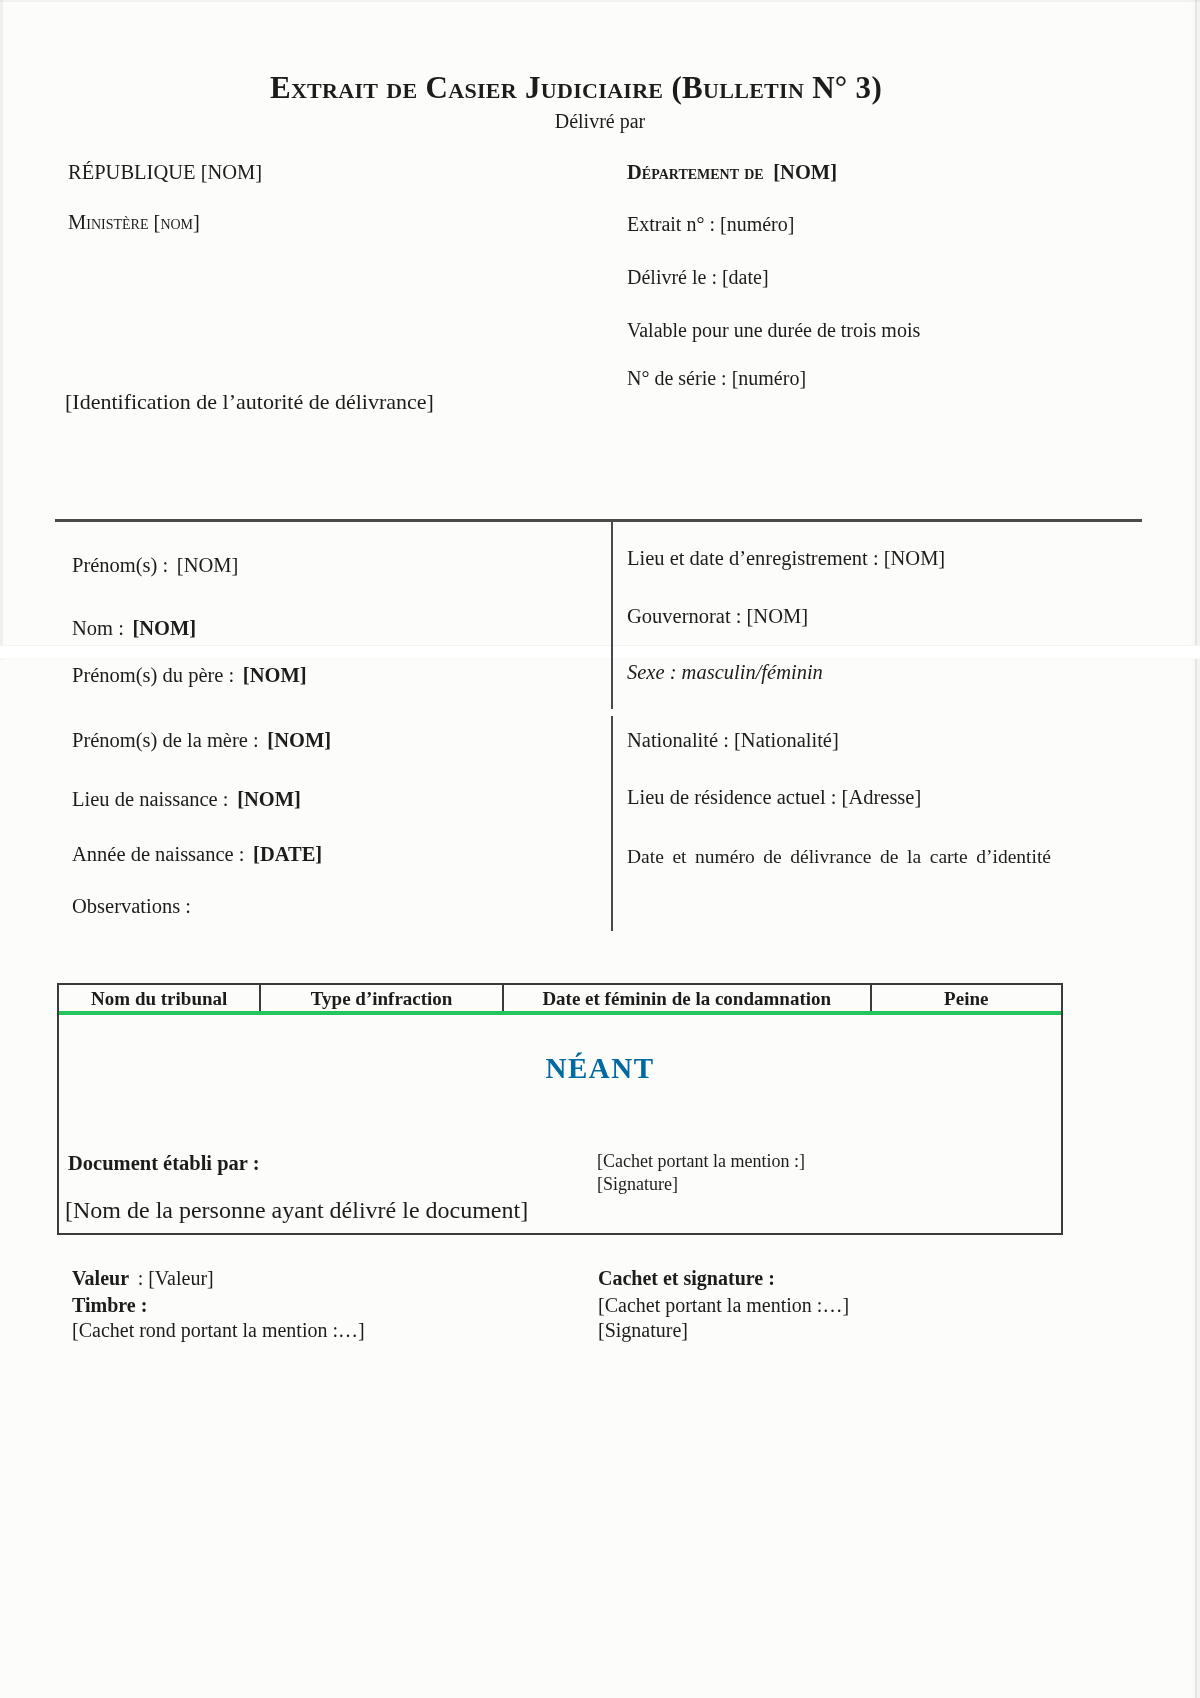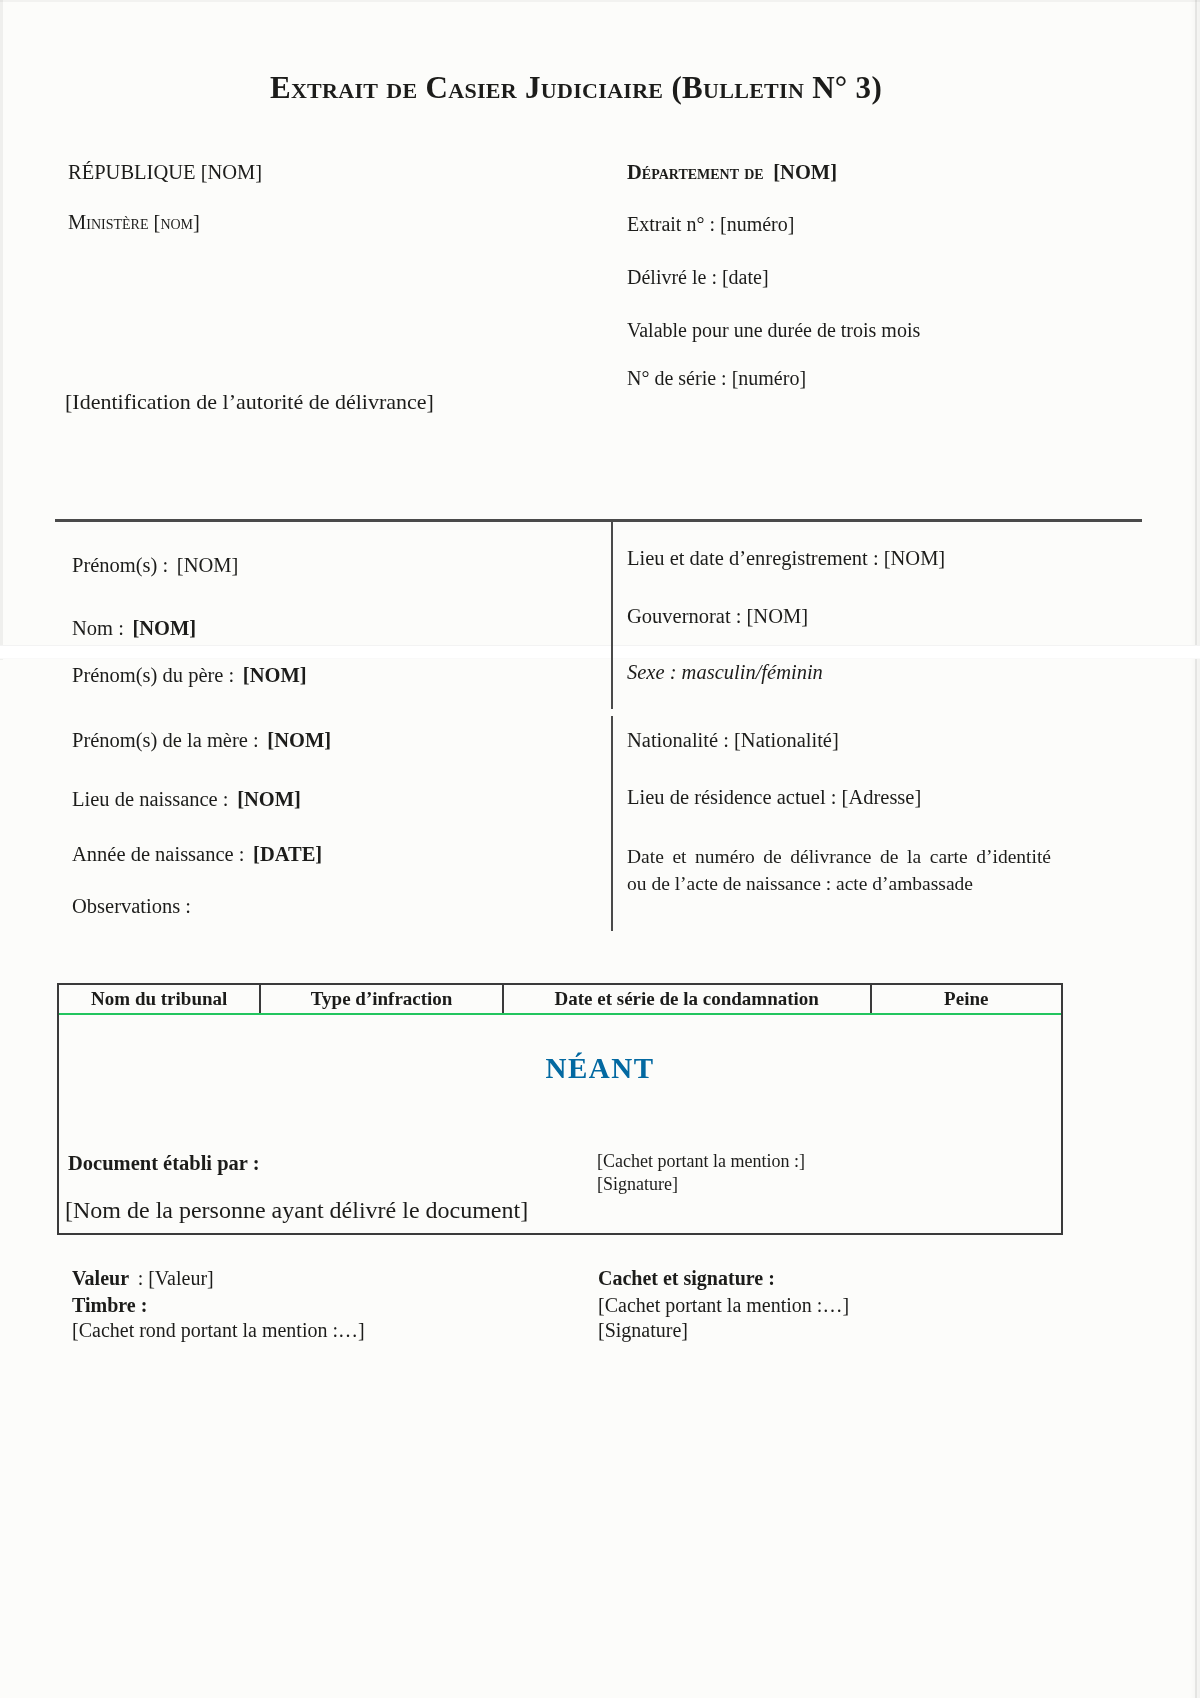--- a/index.html
+++ b/index.html
@@ -26,21 +26,21 @@
   .idrow{font-size:20.5px;white-space:nowrap;}
   .idrow .val{margin-left:.42em;}
   .idrow .val.bv{font-weight:bold;}
   .jusblock{width:424px;font-size:19.5px;line-height:27px;text-align:justify;}
   .jusblock .l1{text-align-last:justify;}
   
   .ctable{
     left:57px;top:983px;width:1006px;height:252px;
     border:2px solid #3a3a3a;background:transparent;box-sizing:border-box;
   }
-  .thead{display:flex;height:30px;border-bottom:2px solid #22c55e;box-sizing:border-box;}
+  .thead{display:flex;height:30px;border-bottom:4px solid #22c55e;box-sizing:border-box;}
   .thcell{
     font-size:19px;font-weight:bold;text-align:center;line-height:27px;
     border-right:2px solid #3a3a3a;box-sizing:border-box;overflow:hidden;white-space:nowrap;
   }
   .thcell:last-child{border-right:none;}
   .neant{left:0;top:1052px;width:1200px;text-align:center;font-size:29px;font-weight:bold;color:#0369a1;letter-spacing:1.5px;}
   .estb-label{left:68px;top:1152px;font-size:20.5px;font-weight:bold;white-space:nowrap;}
   .estb-name{left:65px;top:1197px;font-size:24px;white-space:nowrap;}
   .estb-stamp{left:597px;top:1151px;font-size:18px;white-space:nowrap;}
   .estb-sign{left:597px;top:1174px;font-size:18px;white-space:nowrap;}
@@ -58,20 +58,21 @@
 
 <div id="page">
 
   <div class="abs edge edge-top"></div>
   <div class="abs edge edge-left"></div>
   <div class="abs edge edge-right-soft"></div>
   <div class="abs edge edge-right-line"></div>
   <div class="abs seam"></div>
 
   <div class="abs doc-title sc">Extrait de Casier Judiciaire (Bulletin N° 3)</div>
+  <div class="abs doc-sub">Délivré par</div>
 
   <div class="abs hl" style="left:68px;top:161px;">RÉPUBLIQUE [NOM]</div>
   <div class="abs hl sc" style="left:68px;top:211px;">Ministère [nom]</div>
   <div class="abs" style="left:65px;top:389px;font-size:22px;white-space:nowrap;">[Identification de l’autorité de délivrance]</div>
 
   <div class="abs hl b" style="left:627px;top:161px;white-space:nowrap;">
     <span class="sc">Département de</span>
     <span style="margin-left:.22em;">[NOM]</span>
   </div>
   <div class="abs hr-line" style="left:627px;top:213px;">Extrait n° : [numéro]</div>
@@ -105,28 +106,27 @@
     <span>Observations :</span>
   </div>
 
   <div class="abs idrow" style="left:627px;top:547px;">Lieu et date d’enregistrement : [NOM]</div>
   <div class="abs idrow" style="left:627px;top:605px;">Gouvernorat : [NOM]</div>
   <div class="abs idrow" style="left:627px;top:661px;font-style:italic;">Sexe : masculin/féminin</div>
   <div class="abs idrow" style="left:627px;top:729px;">Nationalité : [Nationalité]</div>
   <div class="abs idrow" style="left:627px;top:786px;">Lieu de résidence actuel : [Adresse]</div>
   <div class="abs jusblock" style="left:627px;top:843px;">
     <div class="l1">Date et numéro de délivrance de la carte d’identité</div>
-    <div>ou de l’acte de naissance : acte d’ambassade</div>
   </div>
 
   <div class="abs ctable">
     <div class="thead">
       <div class="thcell" style="width:20.2%;">Nom du tribunal</div>
       <div class="thcell" style="width:24.2%;">Type d’infraction</div>
-      <div class="thcell" style="width:36.7%;">Date et série de la condamnation</div>
+      <div class="thcell" style="width:36.7%;">Date et féminin de la condamnation</div>
       <div class="thcell" style="width:18.9%;">Peine</div>
     </div>
   </div>
   <div class="abs neant">NÉANT</div>
 
   <div class="abs estb-label">Document établi par :</div>
   <div class="abs estb-name">[Nom de la personne ayant délivré le document]</div>
   <div class="abs estb-stamp">[Cachet portant la mention :]</div>
   <div class="abs estb-sign">[Signature]</div>
 

